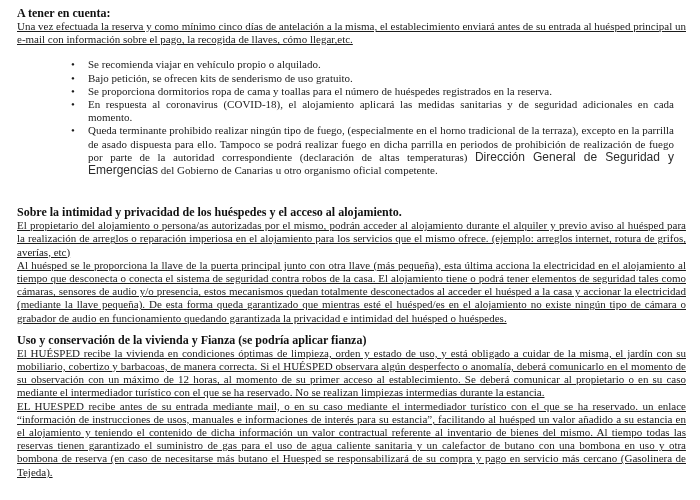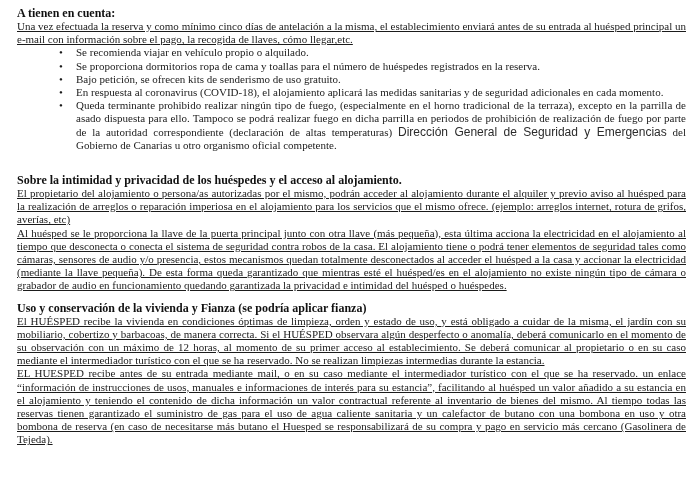--- a/index.html
+++ b/index.html
@@ -29,61 +29,61 @@
     line-height: 14px;
     font-weight: bold;
     color: #111111;
     text-align: left;
   }
   p {
     margin: 0;
     text-decoration: underline;
   }
   ul.bullets {
-    margin: 0;
+    margin: 12px;
     padding: 0 0 0 59px;
     list-style: none;
   }
   ul.bullets li {
     position: relative;
     text-align: justify;
   }
   ul.bullets li::before {
     content: "\2022";
     position: absolute;
     left: -17px;
     top: 0;
     font-size: 11px;
     color: #1b1b1b;
   }
-  .section-intimidad { margin-top: 21px; }
+  .section-intimidad { margin-top: 28px; }
   .section-uso { margin-top: 8px; }
   .agency {
     font-family: "Liberation Sans", sans-serif;
     font-size: 12px;
     color: #2b2b2b;
   }
 </style>
 </head>
 <body>
 
 <div class="page">
 
   <section class="section-tener">
-    <h2>A tienen en cuenta:</h2>
+    <h2>A tener en cuenta:</h2>
     <p>Una vez efectuada la reserva y como mínimo cinco días de antelación a la misma, el establecimiento enviará antes de su entrada al huésped principal un e-mail con información sobre el pago, la recogida de llaves, cómo llegar,etc.</p>
     <ul class="bullets">
       <li>
         <span>Se recomienda viajar en vehículo propio o alquilado.</span>
       </li>
       <li>
-        <span>Se proporciona dormitorios ropa de cama y toallas para el número de huéspedes registrados en la reserva.</span>
+        <span>Bajo petición, se ofrecen kits de senderismo de uso gratuito.</span>
       </li>
       <li>
-        <span>Bajo petición, se ofrecen kits de senderismo de uso gratuito.</span>
+        <span>Se proporciona dormitorios ropa de cama y toallas para el número de huéspedes registrados en la reserva.</span>
       </li>
       <li>
         <span>En respuesta al coronavirus (COVID-18), el alojamiento aplicará las medidas sanitarias y de seguridad adicionales en cada momento.</span>
       </li>
       <li>
         <span>Queda terminante prohibido realizar ningún tipo de fuego, (especialmente en el horno tradicional de la terraza), excepto en la parrilla de asado dispuesta para ello. Tampoco se podrá realizar fuego en dicha parrilla en periodos de prohibición de realización de fuego por parte de la autoridad correspondiente (declaración de altas temperaturas) </span><span class="agency">Dirección General de Seguridad y Emergencias</span><span> del Gobierno de Canarias u otro organismo oficial competente.</span>
       </li>
     </ul>
   </section>
 

